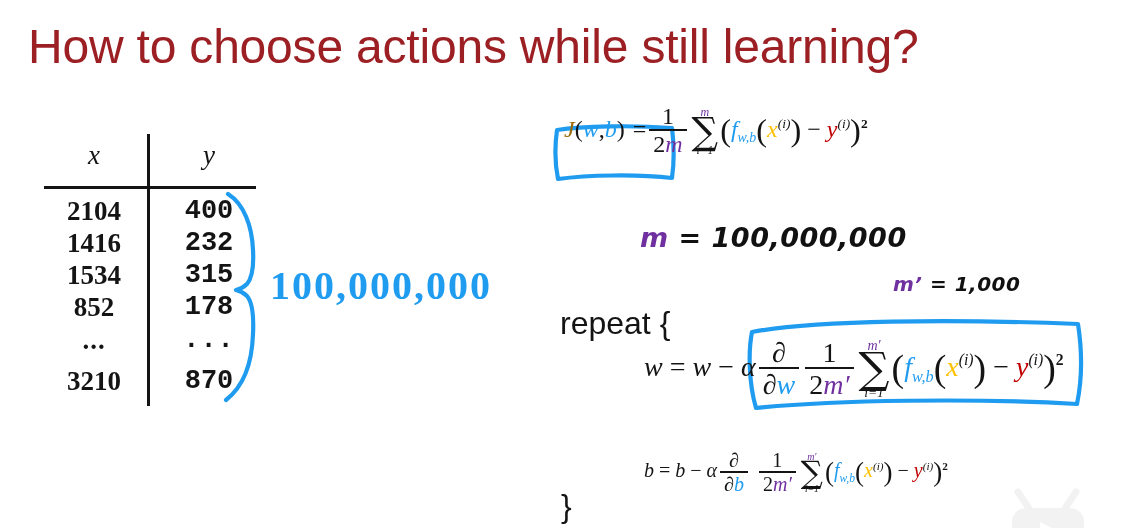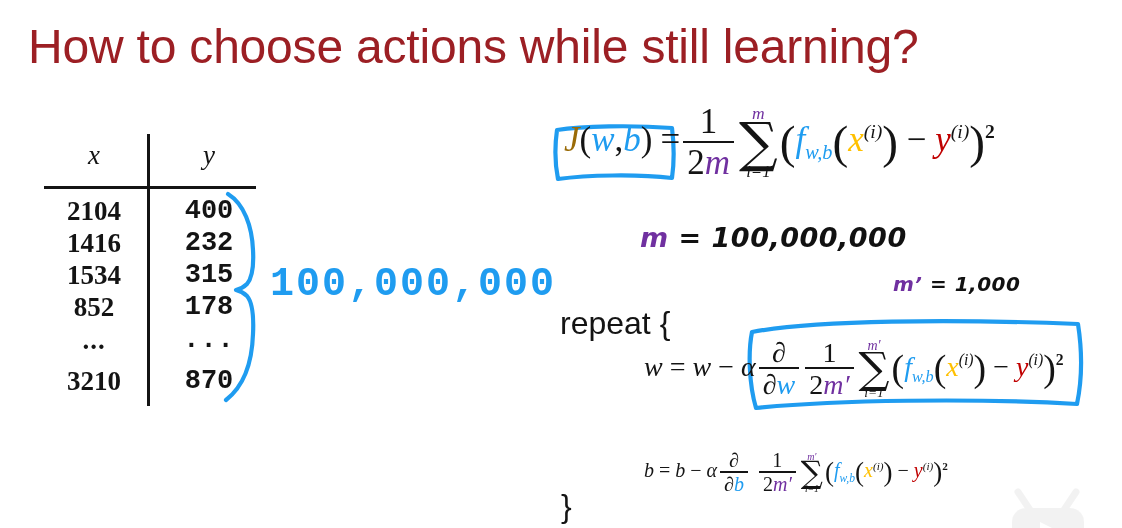--- a/index.html
+++ b/index.html
@@ -35,21 +35,21 @@
          font-family:"Liberation Serif",serif; font-style:italic; font-size:27px; color:#141414;}
   .hdry{ position:absolute; left:157px; width:104px; text-align:center; top:140px;
          font-family:"Liberation Serif",serif; font-style:italic; font-size:27px; color:#141414;}
 
   
   .ink{ stroke:#1f9cf0; fill:none; stroke-width:4.2; stroke-linecap:round; stroke-linejoin:round;}
   #brace-svg{ left:222px; top:188px; }
   #handwritten-count{
     left:270px; top:262px;
     color:#1f9cf0; font-size:40px; font-weight:700;
-    font-family:Liberation Mono, monospace; letter-spacing:2px; white-space:nowrap;
+    font-family:Liberation Serif, serif; letter-spacing:2px; white-space:nowrap;
   }
 
   
   .math{ font-family:"Liberation Serif",serif; color:#141414; }
   .mi{ font-style:italic; }
   .blue{ color:#1f9cf0; }
   .purple{ color:#7030a0; }
   .gold{ color:#ffc000; }
   .darkgold{ color:#9a6b08; }
   .red{ color:#c00000; }
@@ -63,21 +63,21 @@
   .bigsum .lim-top{ display:block; font-size:.5em; font-style:italic; line-height:1; margin-bottom:-2px;}
   .bigsum .sig{ display:block; font-size:1.55em; line-height:.82; font-family:"DejaVu Serif",serif; font-weight:400;}
   .bigsum .lim-bot{ display:block; font-size:.48em; font-style:italic; line-height:1; margin-top:-1px;}
 
   .sup{ font-size:.56em; vertical-align:super; font-style:italic; }
   .sup-n{ font-size:.56em; vertical-align:super; font-style:normal; font-weight:700;}
   .sub{ font-size:.58em; vertical-align:sub; font-style:italic; }
   .paren{ font-size:1.35em; vertical-align:-0.14em; }
 
   
-  #cost-equation{ left:556px; top:104px; font-size:35px; white-space:nowrap; }
+  #cost-equation{ left:556px; top:104px; font-size:24px; white-space:nowrap; }
   #cost-boxed-J{ display:inline-block; position:relative; padding:1px 8px 2px 8px; }
 
   #box-J-svg{ left:552px; top:122px; }
 
   #m-line{
     left:640px; top:222px; white-space:nowrap;
     font-family:"DejaVu Sans",sans-serif; font-style:italic; font-weight:700;
     font-size:27px; color:#111; letter-spacing:.5px;
   }
   #mprime-line{

